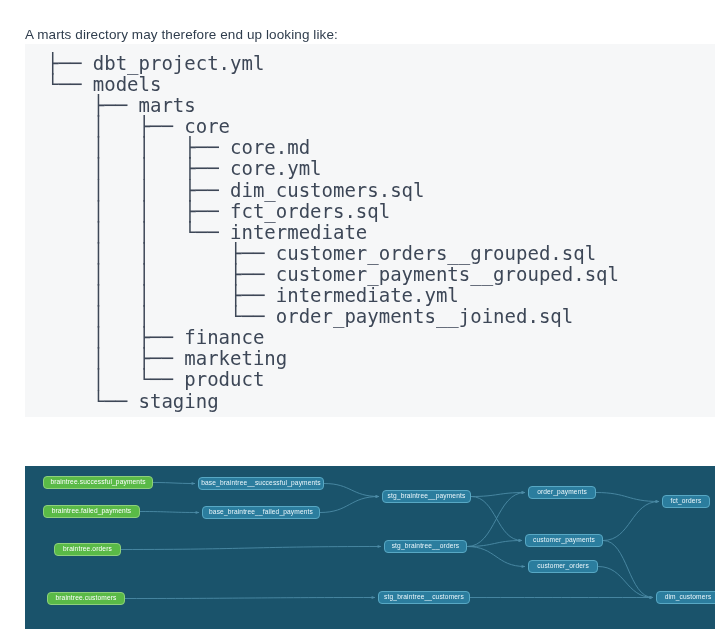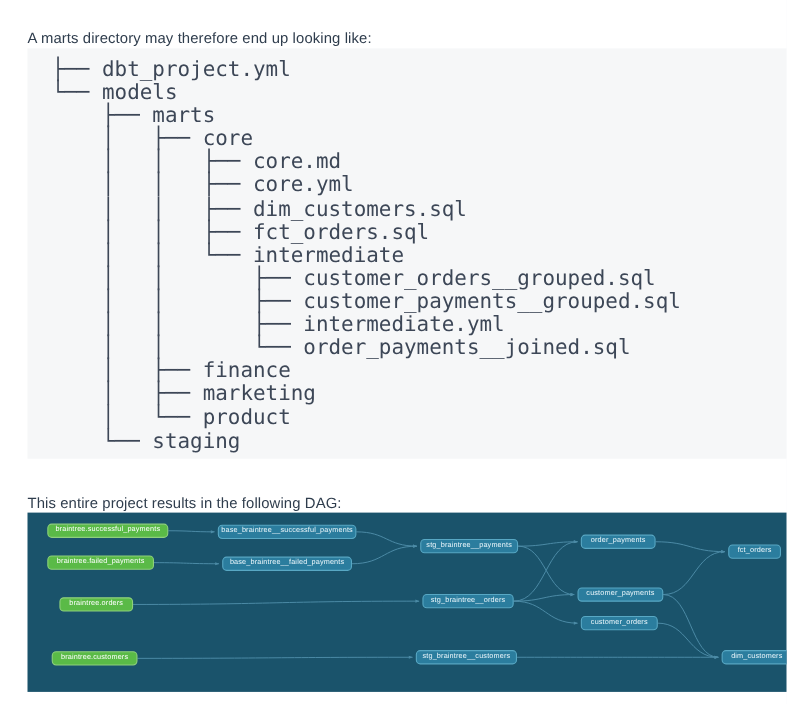--- a/index.html
+++ b/index.html
@@ -131,21 +131,20 @@
     │   │       ├── customer_orders__grouped.sql
     │   │       ├── customer_payments__grouped.sql
     │   │       ├── intermediate.yml
     │   │       └── order_payments__joined.sql
     │   ├── finance
     │   ├── marketing
     │   └── product
     └── staging</pre>
   </div>
 
-  <p class="prose prose-2">This entire project results in the following DAG:</p>
 
   <div class="dag-panel">
     <svg class="dag-svg" id="dag-edges" viewBox="0 0 693 163" xmlns="http://www.w3.org/2000/svg">
         <defs>
           <marker id="arrow" viewBox="0 0 8 8" refX="6.5" refY="4" markerWidth="5" markerHeight="5" orient="auto-start-reverse">
             <path d="M0.5,1.4 L7,4 L0.5,6.6 z" fill="#4c8ba6"></path>
           </marker>
         </defs>
         <path d="M128,16.5 C149,16.5 149,17.5 170,17.5" fill="none" stroke="#4c8ba6" stroke-width="0.9" marker-end="url(#arrow)"></path>
         <path d="M115,45.5 C144.5,45.5 144.5,46.5 174,46.5" fill="none" stroke="#4c8ba6" stroke-width="0.9" marker-end="url(#arrow)"></path>

